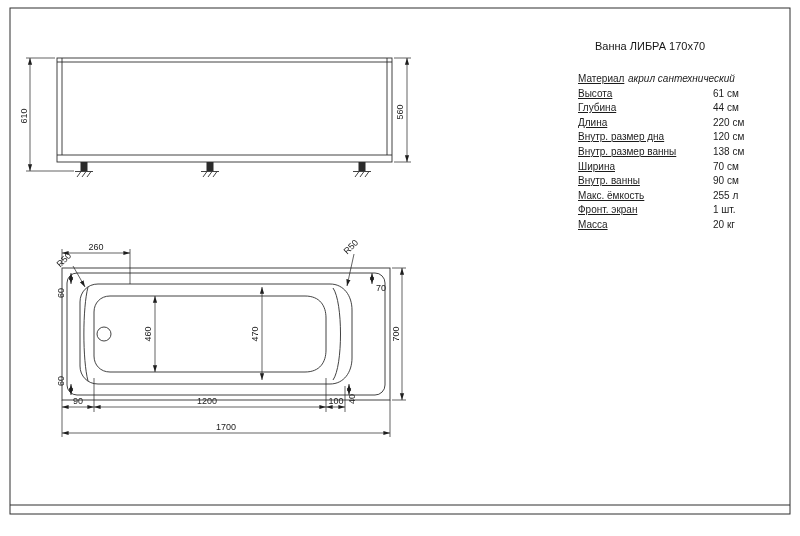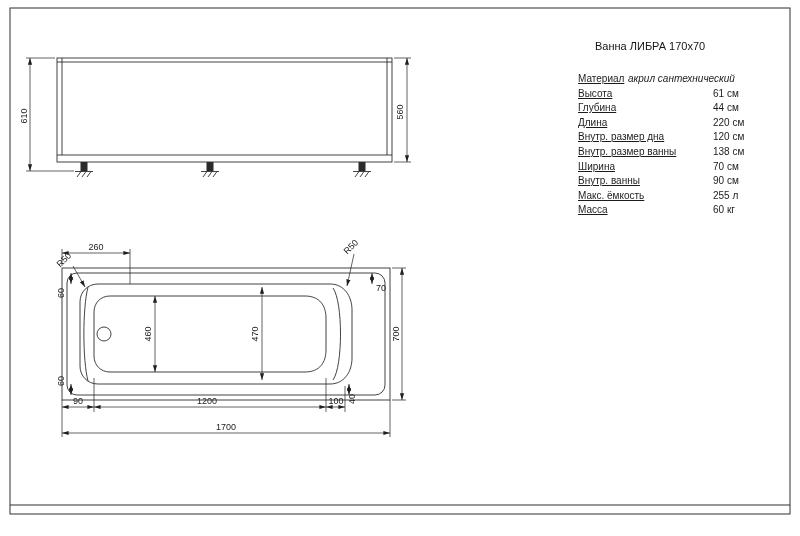--- a/index.html
+++ b/index.html
@@ -175,19 +175,23 @@
       </div>
       <div class="spec-row">
         <span class="spec-label">Внутр. ванны</span>
         <span class="spec-value">90 см</span>
       </div>
       <div class="spec-row">
         <span class="spec-label">Макс. ёмкость</span>
         <span class="spec-value">255 л</span>
       </div>
       <div class="spec-row">
+        <span class="spec-label">Фронт. экран</span>
+        <span class="spec-value">1 шт.</span>
+      </div>
+      <div class="spec-row">
         <span class="spec-label">Масса</span>
-        <span class="spec-value">60 кг</span>
+        <span class="spec-value">20 кг</span>
       </div>
     </div>
   </div>
 
 </div>
 
 </body></html>

